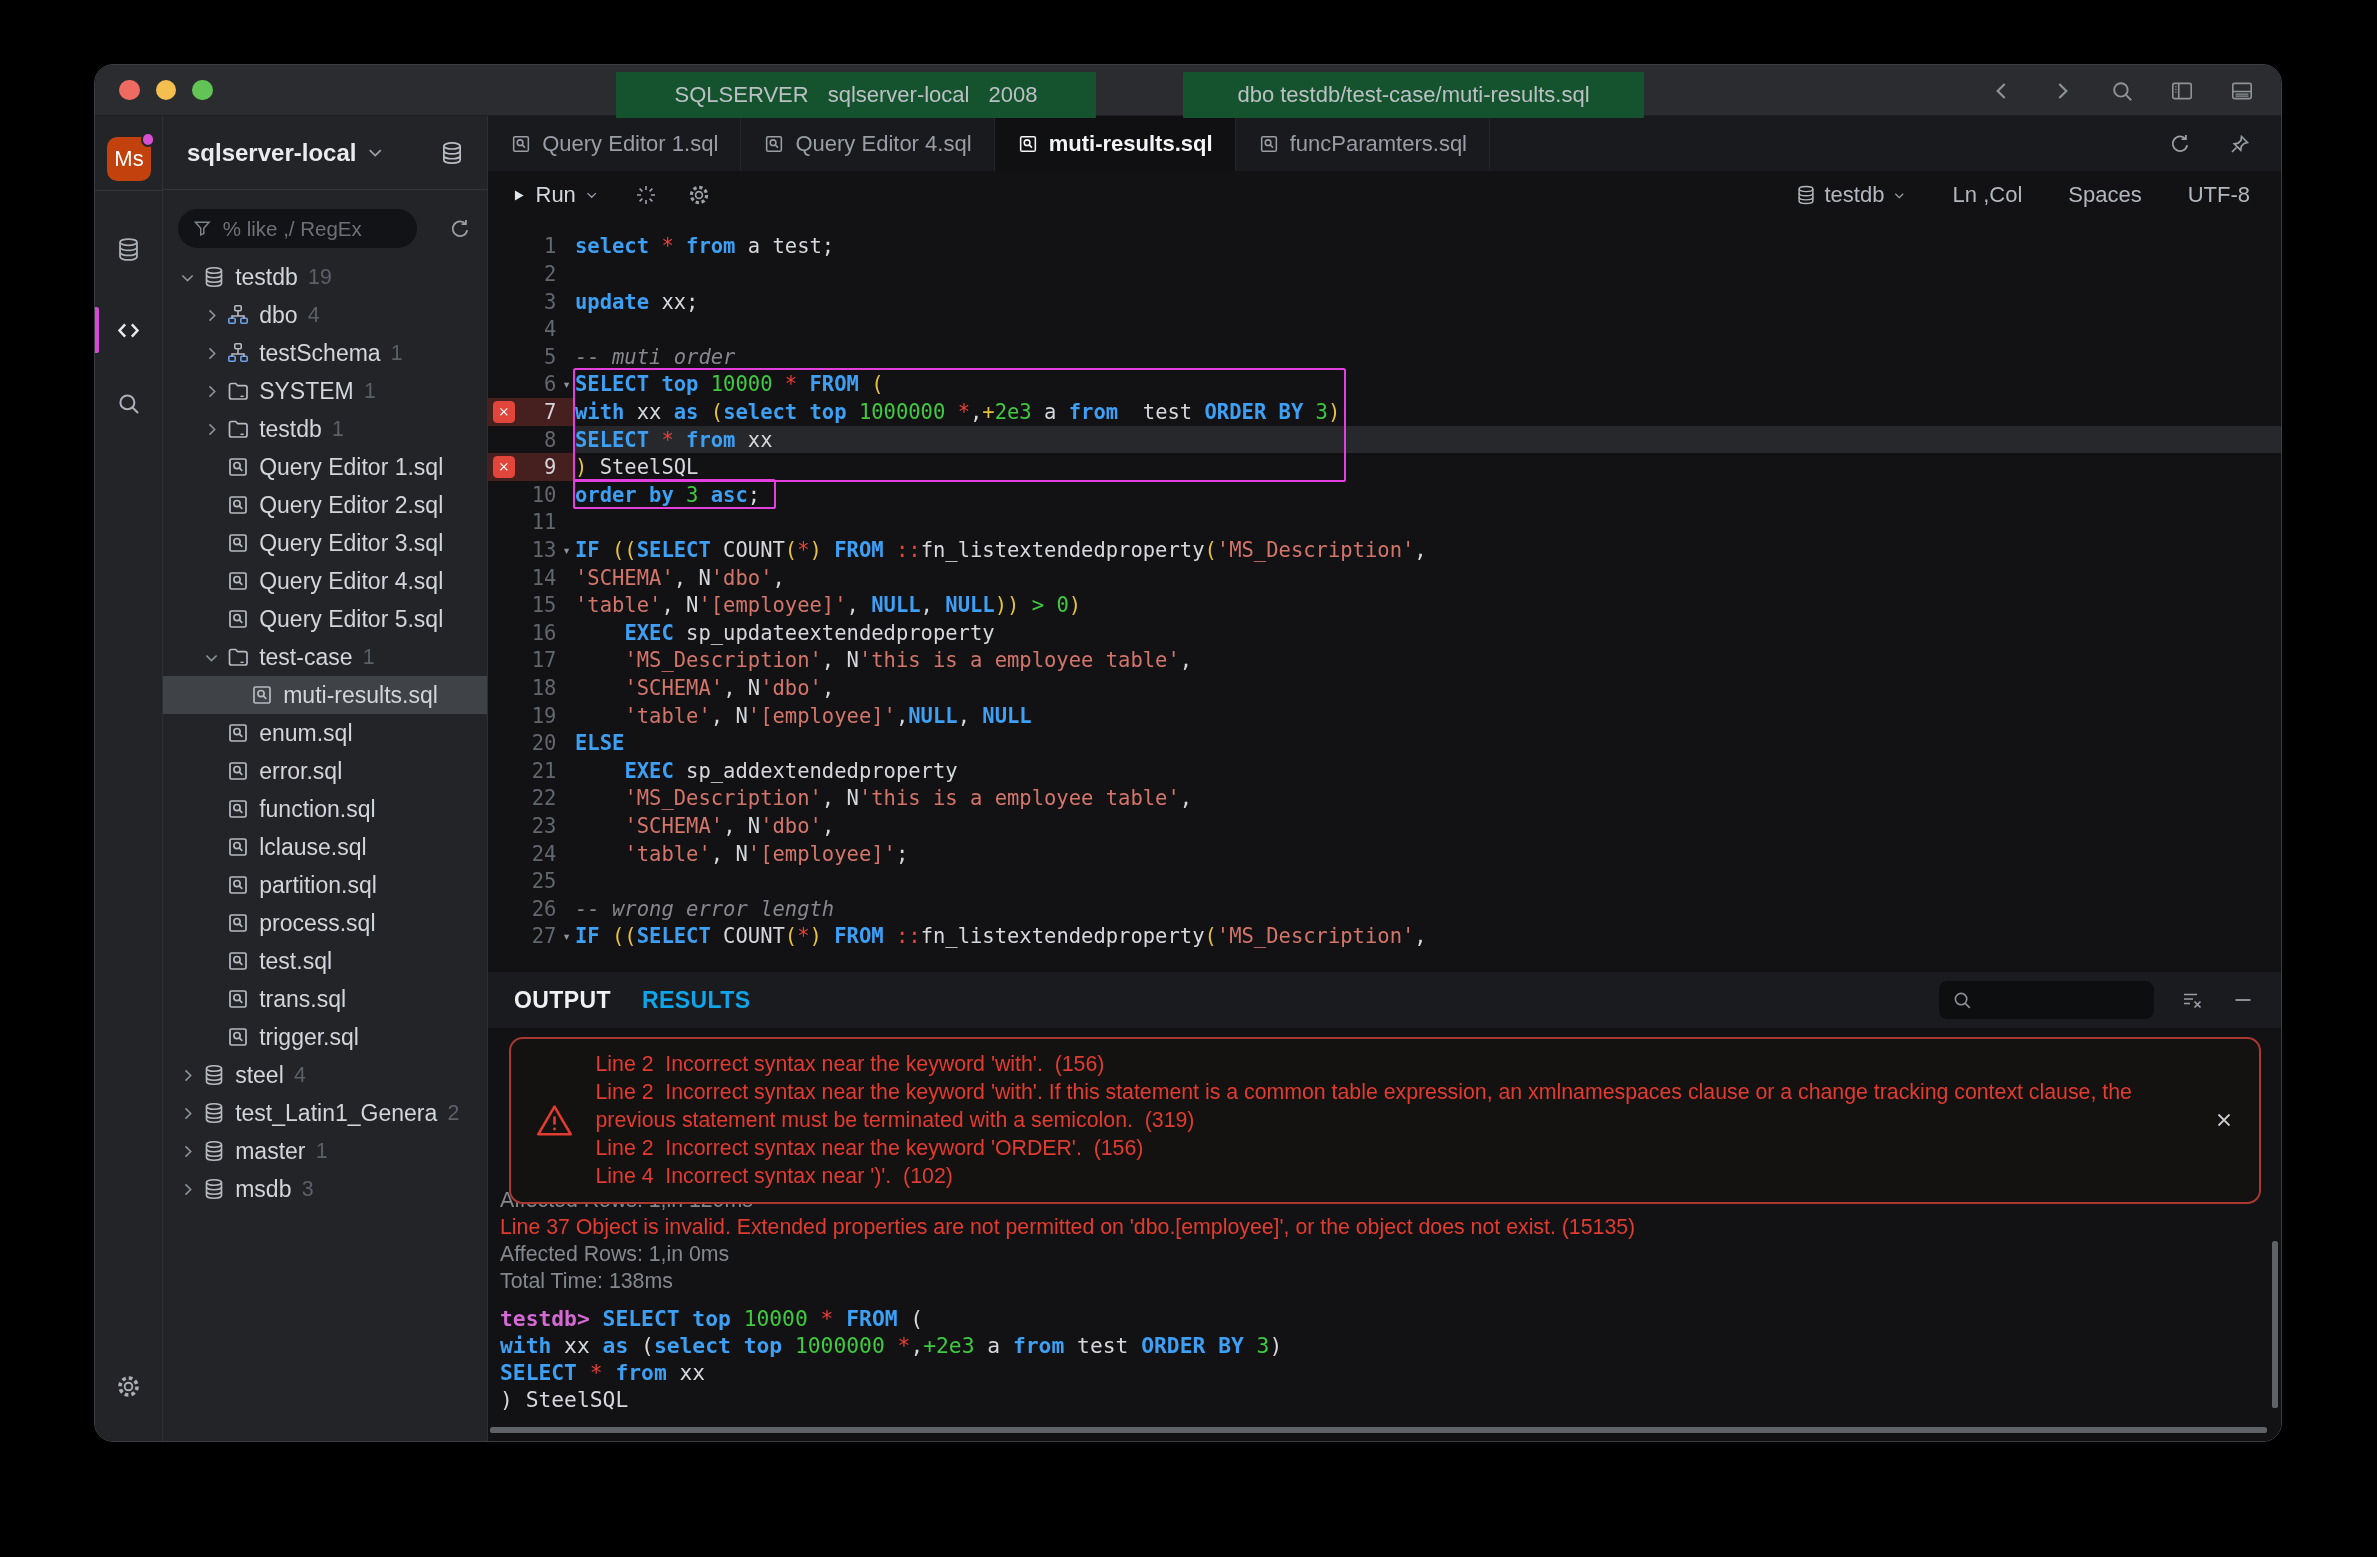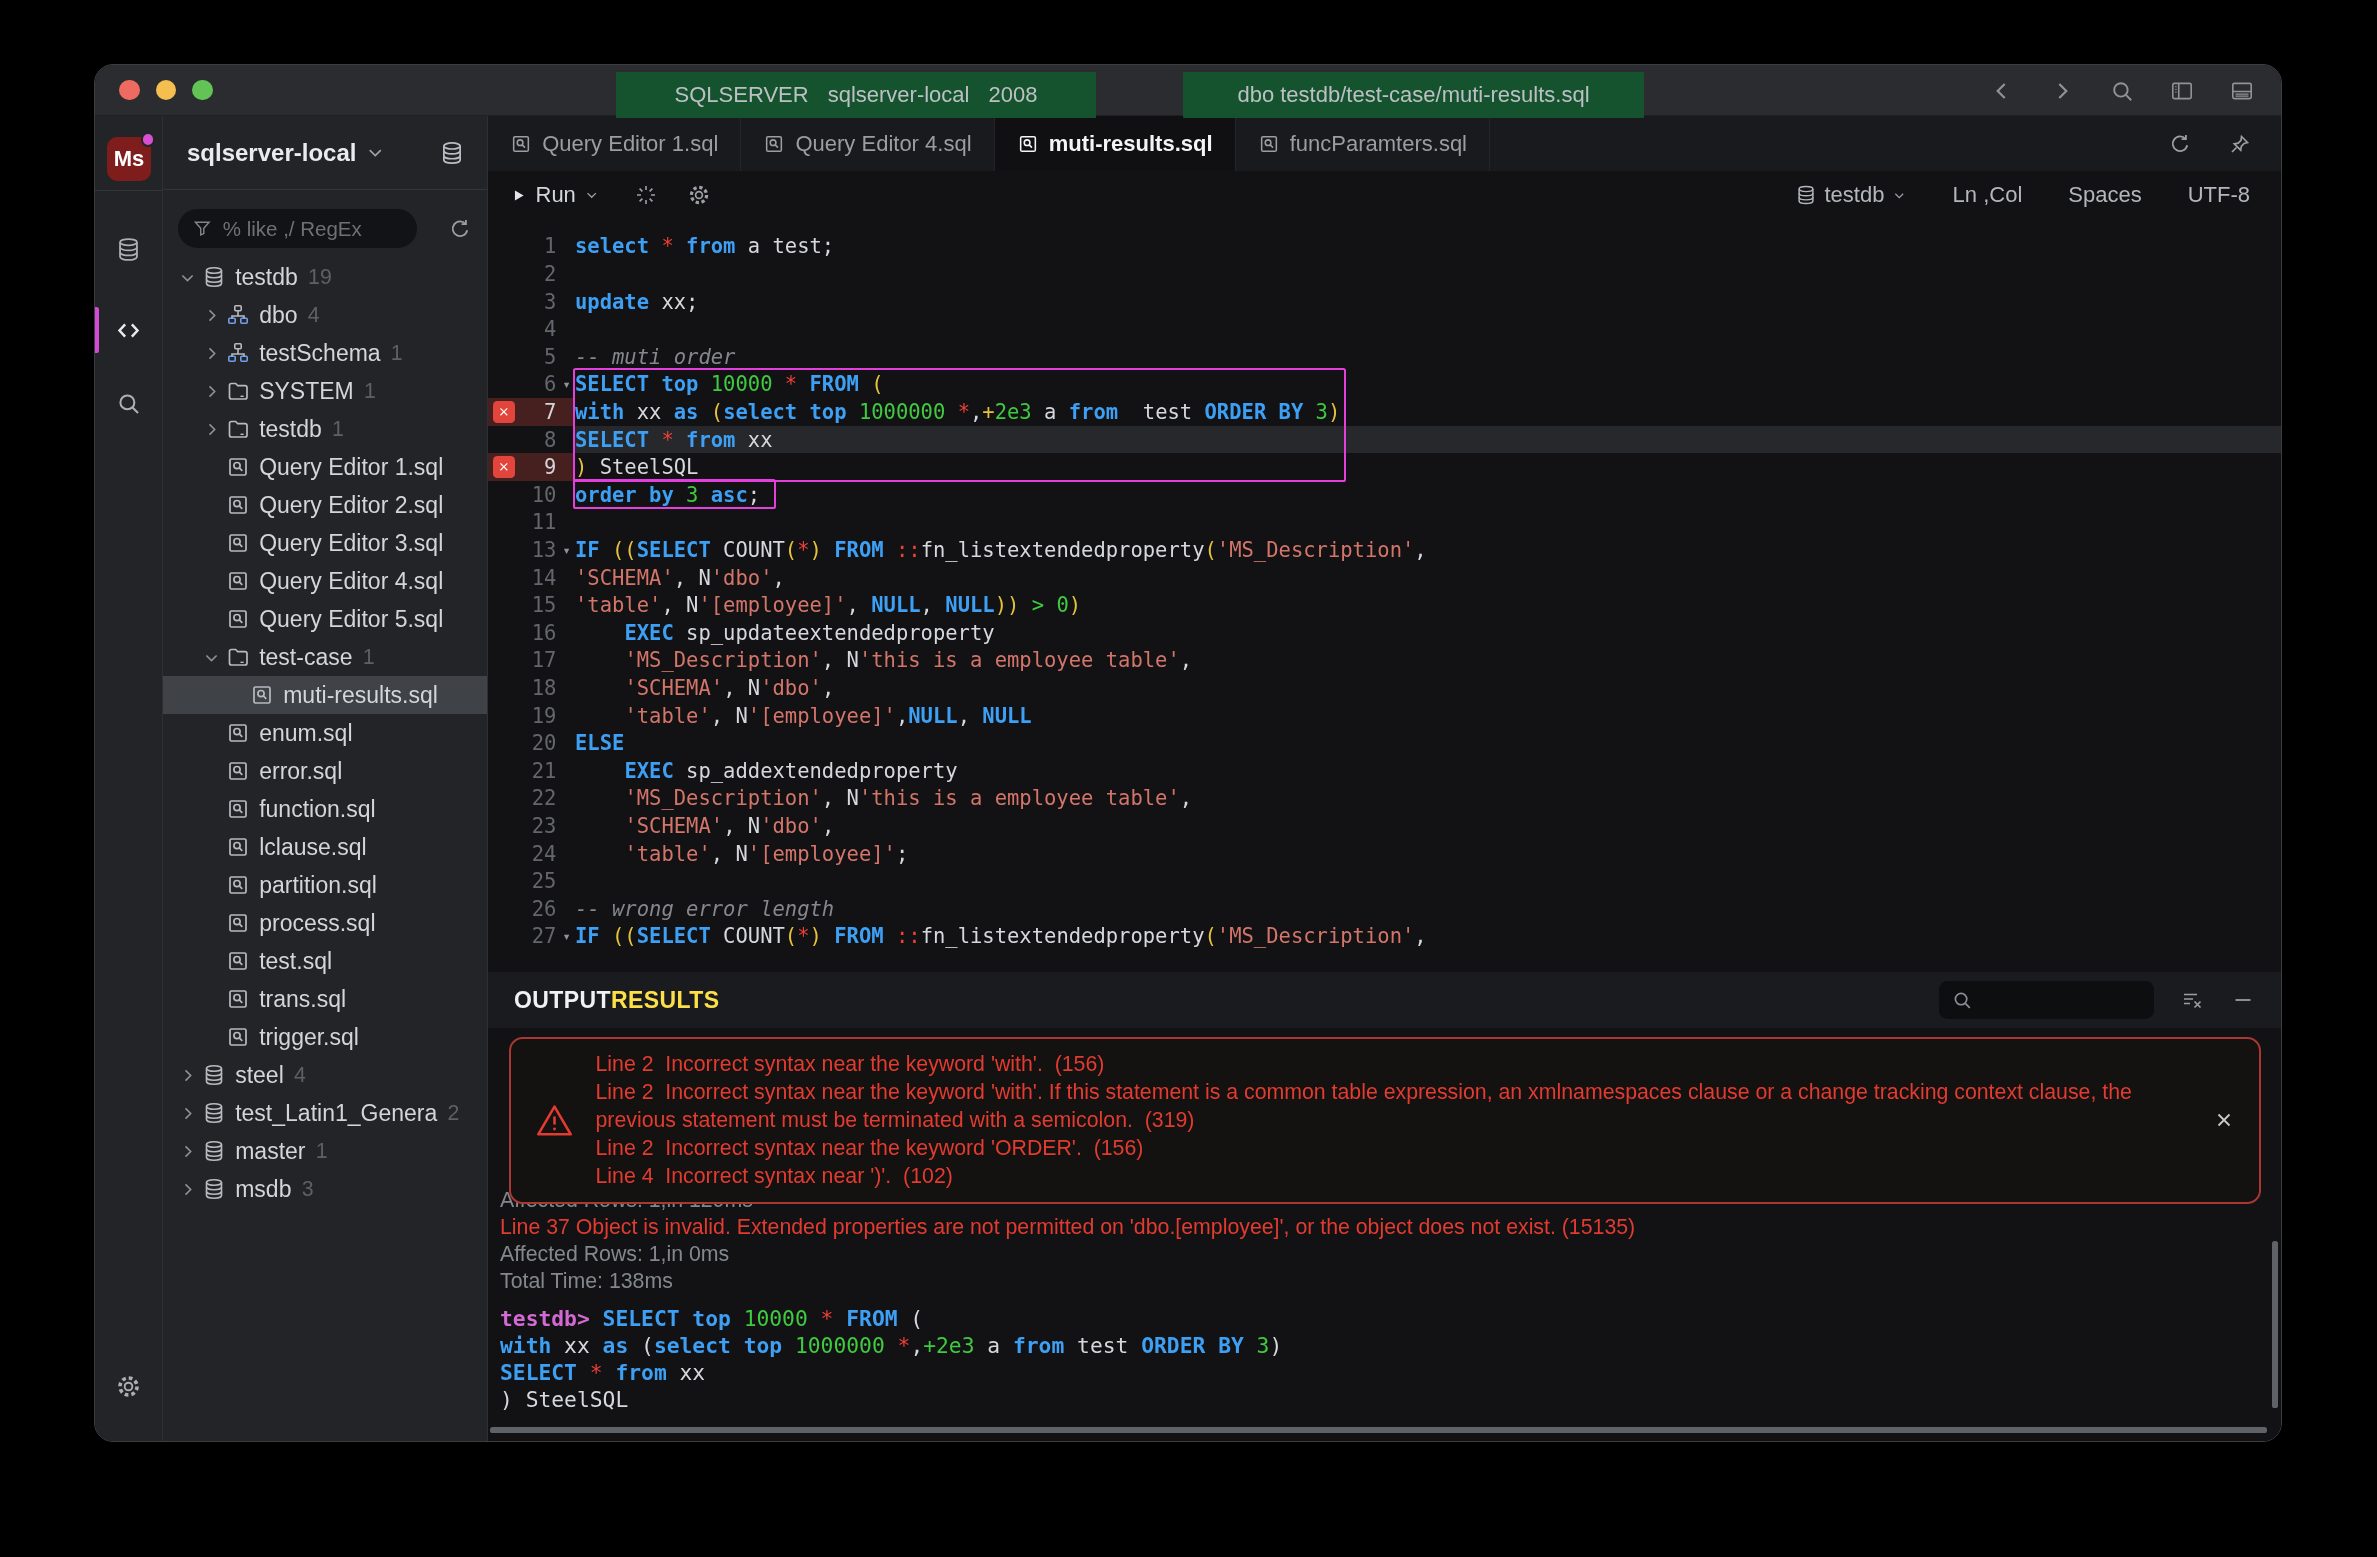--- a/index.html
+++ b/index.html
@@ -23,22 +23,22 @@
   .tp2{left:1088px;width:461px;}
   .t-icons{position:absolute;right:26px;top:0;height:51px;display:flex;align-items:center;gap:34px;color:#8f9398;}
   .t-icons .icn{width:26px;height:26px;}
 
   
   .bodyrow{flex:1;display:flex;min-height:0;}
 
   
   .rail{width:68px;background:#232428;border-right:0.9px solid #2f3034;position:relative;flex:none;}
   .rail::before{content:'';position:absolute;top:74px;left:0;right:0;height:0.9px;background:#34353a;}
-  .appicon{position:absolute;left:12px;top:20.5px;width:44px;height:44px;border-radius:10.2px;background:#7f1d1d;
-    color:#fff;font-size:22px;font-weight:700;display:flex;align-items:center;justify-content:center;}
+  .appicon{position:absolute;left:12px;top:20.5px;width:44px;height:44px;border-radius:10.2px;background:#c2410c;
+    color:#fff;font-size:22px;font-weight:400;display:flex;align-items:center;justify-content:center;}
   .appicon .dot{position:absolute;right:-4.3px;top:-4.3px;width:14.5px;height:14.5px;border-radius:50%;
     background:#d94fd1;border:2.6px solid #232428;}
   .rail-item{position:absolute;left:0;width:67px;height:48px;display:flex;align-items:center;justify-content:center;color:#acb0b6;}
   .rail-item .icn{width:27px;height:27px;}
   .activebar{position:absolute;left:0;top:191px;width:4.3px;height:46px;background:#d24bd2;border-radius:0 2.6px 2.6px 0;}
 
   
   .sidebar{width:325px;background:#232428;border-right:0.9px solid #2f3034;flex:none;display:flex;flex-direction:column;}
   .sb-head{height:74px;display:flex;align-items:center;border-bottom:0.9px solid #34353a;flex:none;}
   .sb-title{margin-left:24px;font-size:24px;color:#e9ebef;font-weight:600;white-space:nowrap;}
@@ -103,21 +103,21 @@
   .tk-o{color:#3fca3f;}
   .tk-d{color:#ef4038;}
   .tk-m{color:#d36ad3;font-weight:700;}
   .selbox{position:absolute;border:2.1px solid #e23fdc;border-radius:2.6px;pointer-events:none;}
   #selbox1{left:85px;top:149px;width:773px;height:114px;}
   #selbox2{left:85px;top:260px;width:203px;height:30px;}
 
   
   .out-head{height:56px;background:#1a1b1e;display:flex;align-items:center;flex:none;}
   .out-tab{font-size:23px;font-weight:700;letter-spacing:0.4px;color:#eff1f3;margin-left:26px;}
-  .out-tab2{font-size:23px;font-weight:700;letter-spacing:0.4px;color:#fde047;}
+  .out-tab2{font-size:23px;font-weight:700;letter-spacing:0.4px;color:#0ea5e9;margin-left:31px;}
   .out-search{margin-left:auto;width:215px;height:38px;border-radius:8.5px;background:#0d0e10;
     display:flex;align-items:center;padding:0 12px;color:#8b8f95;}
   .out-search .icn{width:22px;height:22px;}
   .oh-icn{width:24px;height:24px;color:#9a9ea4;}
   .oh-clear{margin-left:26px;} .oh-min{margin-left:27px;margin-right:26px;}
 
   .out-body{height:413px;flex:none;position:relative;background:#121214;overflow:hidden;}
   .console{position:absolute;left:12px;top:159px;right:20.5px;z-index:1;}
   .con-status{font-size:21.3px;color:#84888d;height:27px;display:flex;align-items:center;white-space:pre;}
   .con-error{font-size:21.3px;color:#e23b30;height:27px;display:flex;align-items:center;white-space:pre;}

